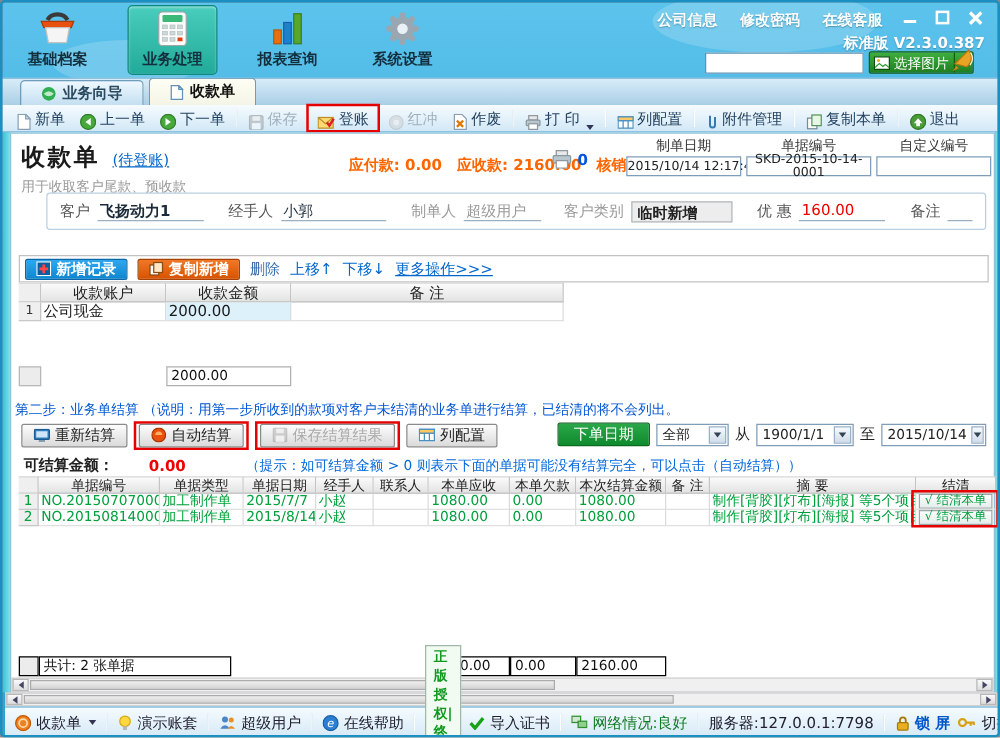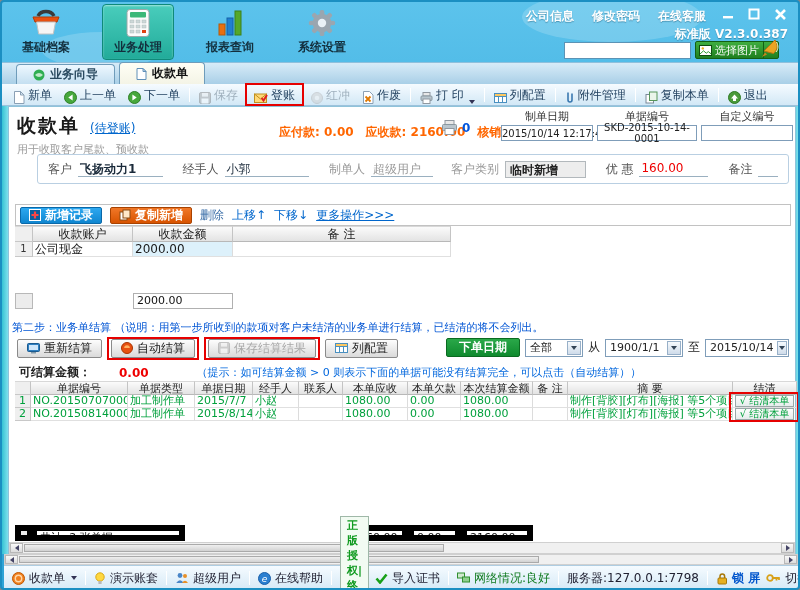--- a/index.html
+++ b/index.html
@@ -77,30 +77,30 @@
 .clearbtn{display:flex;align-items:center;justify-content:center;height:12px;margin-top:0px;border:1px solid #9aa8a8;background:linear-gradient(180deg,#fdfdfd,#e6ecec);font-size:10px;color:#00a03c;cursor:pointer;white-space:nowrap;}
 .t1total{position:absolute;left:6px;top:186px;height:16px;}
 .t1total .rnbox{position:absolute;left:0;width:18px;height:16px;background:#ececec;border:1px solid #b8b8b8;}
 .t1total .vbox{position:absolute;left:118px;width:100px;height:16px;border:1px solid #b0b0b0;background:#fff;font-size:11px;line-height:14px;padding:0 3px;color:#111;}
 
 .row2bar{position:absolute;left:0;top:228px;width:788px;height:26px;display:flex;align-items:center;padding-left:8px;gap:5px;}
 .gbtn{height:19px;display:flex;align-items:center;gap:4px;padding:0 9px;font-size:12px;color:#222;background:linear-gradient(180deg,#fdfdfd,#dadada);border:1px solid #8a8a8a;border-radius:2px;cursor:pointer;white-space:nowrap;}
 .gbtn.dis{color:#a8a8a8;cursor:default;}
 .gbtn.dis svg{opacity:.4;filter:grayscale(1);}
 .rightfilters{position:absolute;right:8px;top:3px;display:flex;align-items:center;gap:5px;font-size:12px;color:#222;}
-.btn-green{height:19px;display:flex;align-items:center;padding:6px 12px;background:linear-gradient(180deg,#2aa849,#0f8a2e);border:1px solid #0a6a20;color:#fff;font-size:12px;font-weight:bold;border-radius:2px;cursor:pointer;white-space:nowrap;}
+.btn-green{height:19px;display:flex;align-items:center;padding:6px 12px;background:linear-gradient(180deg,#2aa849,#0f8a2e);border:1px solid #0a6a20;color:#fff;font-size:12px;font-weight:normal;border-radius:2px;cursor:pointer;white-space:nowrap;}
 .fcombo{height:18px;border:1px solid #7f9db9;background:#fff;display:flex;align-items:center;font-size:11px;}
 .fcombo .val{padding:0 4px;white-space:nowrap;}
 .fcombo .cab{width:14px;height:14px;margin-right:1px;background:linear-gradient(180deg,#f6fafd,#cfdcea);border:1px solid #98b0c8;display:flex;align-items:center;justify-content:center;margin-left:auto;cursor:pointer;}
 .settlerow{position:absolute;left:10px;top:257px;display:flex;align-items:center;font-size:12px;white-space:nowrap;}
 .settlerow .sl{font-weight:bold;color:#222;}
 .settlerow .sv{color:#ee0000;font-weight:bold;margin-left:28px;}
 .settlerow .hint{color:#0066dd;font-size:11px;margin-left:48px;}
 .t2summary{position:absolute;left:6px;top:418px;height:16px;}
-.t2summary div{position:absolute;height:16px;border:6px solid #000000;background:#fff;font-size:11px;line-height:14px;padding:0 3px;color:#111;white-space:nowrap;overflow:hidden;}
+.t2summary div{position:absolute;height:16px;border:1px solid #000000;background:#fff;font-size:11px;line-height:14px;padding:0 3px;color:#111;white-space:nowrap;overflow:hidden;}
 .t2summary .rnbox{left:0;width:16px;background:#ececec;}
 .anno-clear{position:absolute;left:720px;top:285px;width:70px;height:30px;border:2px solid #e60000;pointer-events:none;}
 
 .hscroll{position:absolute;display:flex;align-items:center;background:#f0f0f0;border:1px solid #d0d0d0;}
 .hscroll .ab{width:13px;height:100%;background:linear-gradient(180deg,#fafafa,#dcdcdc);border:1px solid #b8b8b8;display:flex;align-items:center;justify-content:center;cursor:pointer;}
 .hscroll .thumb{height:80%;background:linear-gradient(180deg,#efefef,#d2d2d2);border:1px solid #aaa;margin-left:1px;cursor:grab;}
 .ltri{width:0;height:0;border-top:3.5px solid transparent;border-bottom:3.5px solid transparent;border-right:4px solid #446;}
 .rtri{width:0;height:0;border-top:3.5px solid transparent;border-bottom:3.5px solid transparent;border-left:4px solid #446;}
 .inscroll{left:0px;top:435px;width:786px;height:12px;}
 .outscroll{left:2px;top:552px;width:794px;height:11px;}

